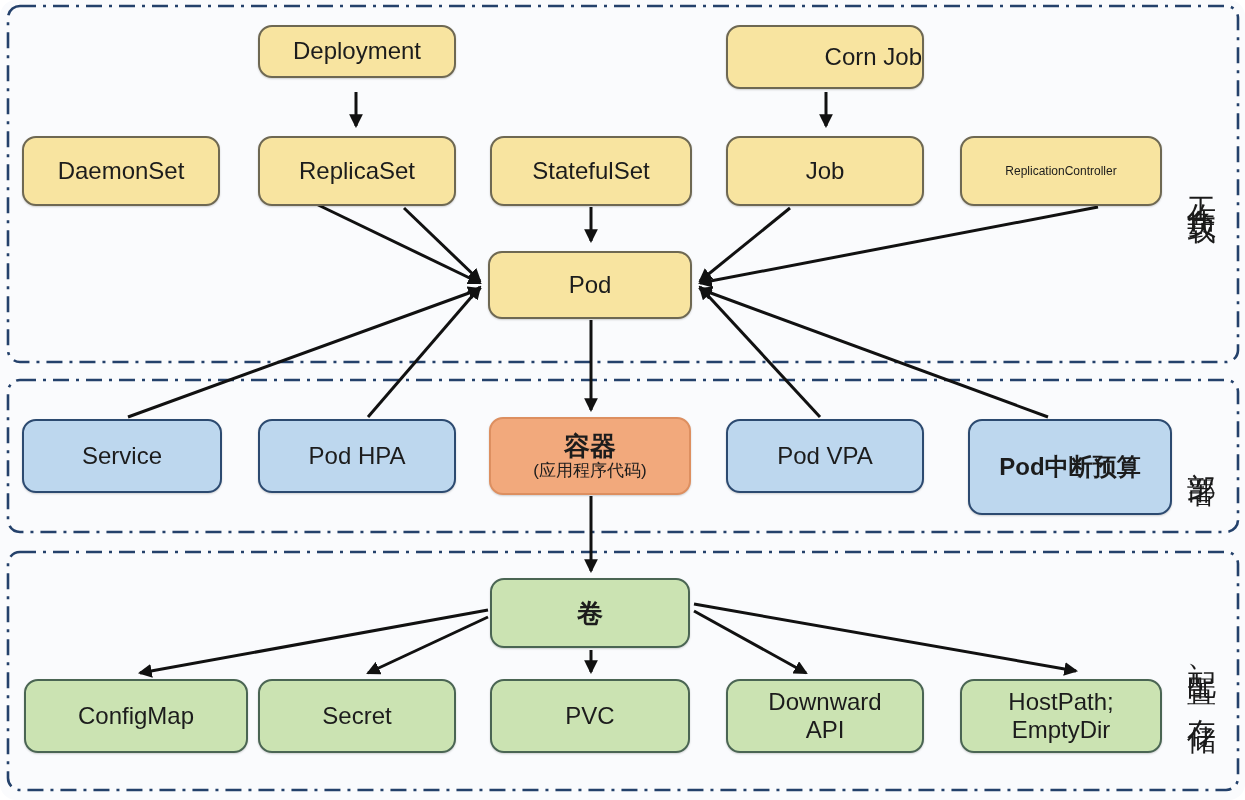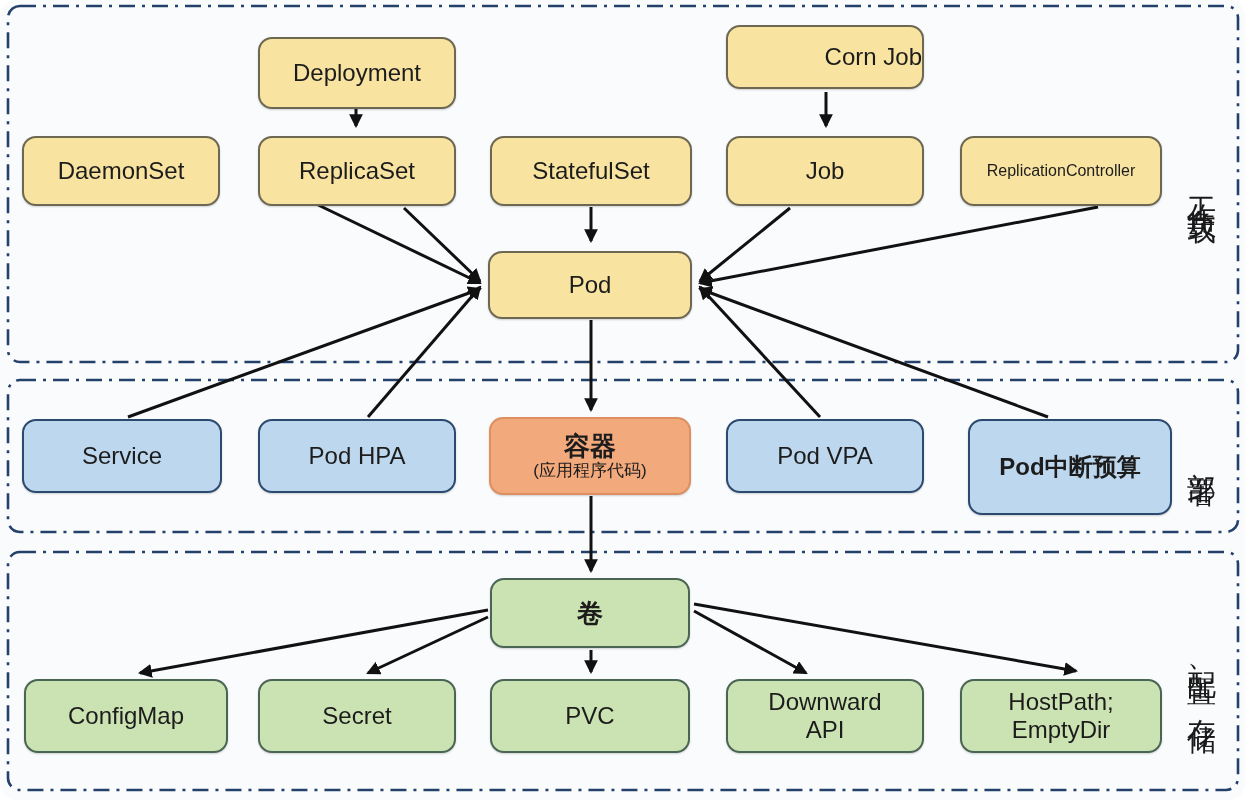--- a/index.html
+++ b/index.html
@@ -48,21 +48,21 @@
     font-size: 24px;
     line-height: 1.18;
     text-align: center;
     box-shadow: 0 1px 2px rgba(0,0,0,0.18);
   }
   .node span { display: block; }
   .node.yellow { background: var(--node-yellow); border: 2px solid var(--node-yellow-border); }
   .node.blue   { background: var(--node-blue);   border: 2px solid var(--node-blue-border); }
   .node.orange { background: var(--node-orange); border: 2px solid var(--node-orange-border); justify-content: center; }
   .node.green  { background: var(--node-green);  border: 2px solid var(--node-green-border); }
-  .node .small-label { font-size: 16px; }
+  .node .small-label { font-size: 12px; }
   .node .cjk-main { font-weight: 700; font-size: 26px; }
   .node .cjk-sub  { font-weight: 400; font-size: 17px; }
   .node .cjk-bold { font-weight: 700; }
   .section-label {
     position: absolute;
     left: 1182px;
     width: 40px;
     writing-mode: vertical-rl;
     text-orientation: upright;
     font-size: 29px;
@@ -103,21 +103,21 @@
       <line x1="591" y1="320" x2="591" y2="410" marker-end="url(#arrow)"></line>
       <line x1="591" y1="496" x2="591" y2="571" marker-end="url(#arrow)"></line>
       <line x1="591" y1="650" x2="591" y2="672" marker-end="url(#arrow)"></line>
       <line x1="488" y1="610" x2="140" y2="673" marker-end="url(#arrow)"></line>
       <line x1="488" y1="617" x2="368" y2="673" marker-end="url(#arrow)"></line>
       <line x1="694" y1="611" x2="806" y2="673" marker-end="url(#arrow)"></line>
       <line x1="694" y1="604" x2="1076" y2="671" marker-end="url(#arrow)"></line>
     </g>
   </svg>
 
-  <div class="node yellow" style="left:258px; top:25px; width:198px; height:72px;margin-top:12px;">
+  <div class="node yellow" style="left:258px; top:25px; width:198px; height:53px;">
     <span>Deployment</span>
   </div>
   <div class="node yellow" style="left:726px; top:25px; width:198px; height:64px;align-items:flex-end;">
     <span>Corn Job</span>
   </div>
 
   <div class="node yellow" style="left:22px; top:136px; width:198px; height:70px;">
     <span>DaemonSet</span>
   </div>
   <div class="node yellow" style="left:258px; top:136px; width:198px; height:70px;">
@@ -151,21 +151,21 @@
     <span>Pod VPA</span>
   </div>
   <div class="node blue" style="left:968px; top:419px; width:204px; height:96px;">
     <span class="cjk-bold">Pod中断预算</span>
   </div>
 
   <div class="node green" style="left:490px; top:578px; width:200px; height:70px;">
     <span class="cjk-main">卷</span>
   </div>
 
-  <div class="node green" style="left:24px; top:679px; width:204px; height:74px;">
+  <div class="node green" style="left:24px; top:679px; width:224px; height:74px;">
     <span>ConfigMap</span>
   </div>
   <div class="node green" style="left:258px; top:679px; width:198px; height:74px;">
     <span>Secret</span>
   </div>
   <div class="node green" style="left:490px; top:679px; width:200px; height:74px;">
     <span>PVC</span>
   </div>
   <div class="node green" style="left:726px; top:679px; width:198px; height:74px;">
     <span>Downward</span>

